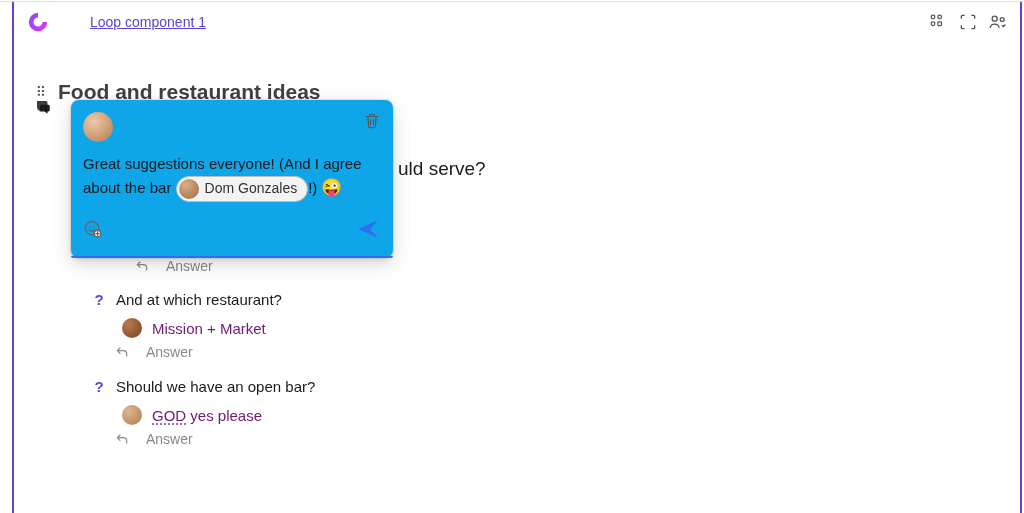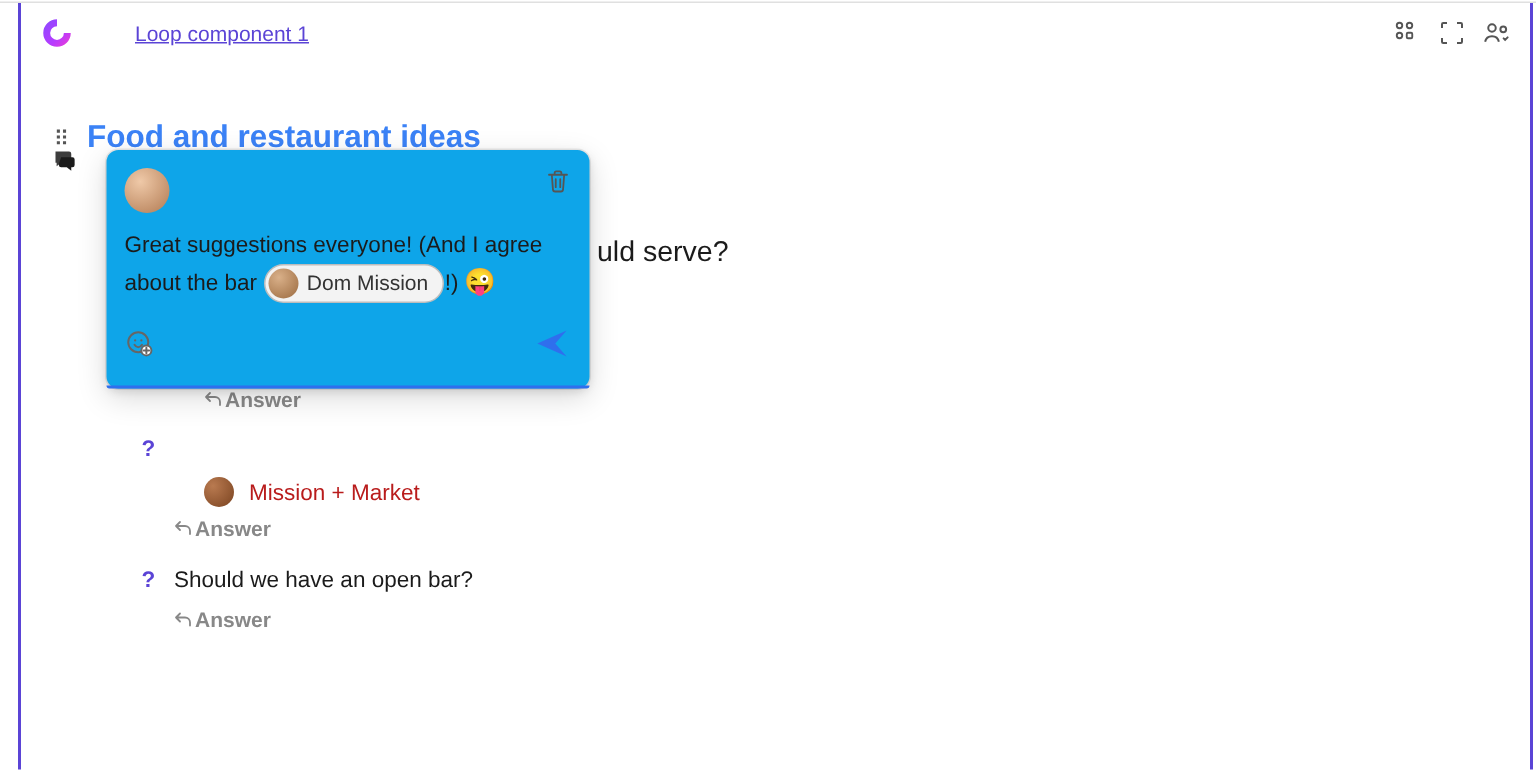--- a/index.html
+++ b/index.html
@@ -8,34 +8,34 @@
   .loop-wrapper { position: absolute; top: 2px; left: 12px; right: 2px; bottom: 0; border-left: 2px solid #5b44d6; border-right: 2px solid #5b44d6; }
   .header { display: flex; align-items: center; padding: 8px 12px 6px 12px; gap: 32px; }
   .loop-logo { width: 24px; height: 24px; margin-right: 8px; display: flex; align-items: center; justify-content: center; }
   .loop-logo svg { width: 22px; height: 22px; }
   .loop-link { color: #5b44d6; font-size: 14px; text-decoration: underline; }
   .header-actions { margin-left: auto; display: flex; gap: 10px; align-items: center; color: #555; }
   .header-actions .hicon { width: 20px; height: 20px; display: flex; align-items: center; justify-content: center; cursor: pointer; }
   .content { position: relative; padding: 40px 20px 0 20px; }
   .doc-heading-row { display: flex; align-items: center; gap: 10px; margin-bottom: 6px; }
   .drag-handle { color: #555; font-size: 14px; width: 14px; text-align: center; cursor: grab; }
-  .doc-heading { font-size: 21px; font-weight: 700; color: #3b82f6; }
+  .doc-heading { font-size: 21px; font-weight: 700; color: #404040; }
   .comment-anchor { position: absolute; top: 96px; left: 20px; }
   .comment-badge { color: #1b1b1b; width: 18px; height: 18px; }
   .comment-badge svg { width: 18px; height: 18px; }
   .list-area { position: absolute; left: 80px; top: 115px; }
   .qa { margin-top: 24px; }
   .q-row { display: flex; align-items: center; gap: 12px; font-size: 15px; color: #1b1b1b; margin-bottom: 10px; }
   .q-icon { color: #5b44d6; font-weight: 600; font-size: 15px; width: 10px; text-align: center; }
-  .a-row { display: flex; align-items: center; gap: 10px; font-size: 15px; color: #b91c1c; margin: 6px 0 6px 42px; }
+  .a-row { display: flex; align-items: center; gap: 10px; font-size: 15px; color: #701a75; margin: 6px 0 6px 28px; }
   .avatar { width: 20px; height: 20px; border-radius: 50%; display: inline-flex; align-items: center; justify-content: center; font-size: 10px; font-weight: 600; color: #fff; flex-shrink: 0; }
   .avatar.mm { background: radial-gradient(circle at 30% 30%, #b97a50, #7a4320); }
   .avatar.cg { background: radial-gradient(circle at 30% 30%, #d4a983, #a16a3f); }
   .avatar.ob { background: radial-gradient(circle at 30% 30%, #e2b58f, #b07c50); }
-  .answer-row { display: flex; align-items: center; gap: 0; font-size: 14px; color: #888; margin: 6px 0 0 20px; font-weight: bold; }
+  .answer-row { display: flex; align-items: center; gap: 16px; font-size: 14px; color: #888; margin: 6px 0 0 20px; }
   .answer-row svg { width: 16px; height: 16px; stroke: #888; }
   .god { text-decoration: underline dotted #5b44d6; text-underline-offset: 3px; }
   
   .hidden-q { position: absolute; left: 384px; top: 156px; font-size: 19px; color: #1b1b1b; }
   .hidden-answer2 { position: absolute; left: 100px; top: 250px; }
   
   .popover {
     position: absolute; top: 98px; left: 57px; width: 322px;
     background: #0ea5e9; border-radius: 8px;
     box-shadow: 0 0 0 1px rgba(0,0,0,0.08), 0 6px 20px rgba(0,0,0,0.15), 0 2px 6px rgba(0,0,0,0.1);
@@ -128,37 +128,42 @@
     <span>Answer</span>
   </div>
 
   <div class="list-area">
 
     <div style="height:150px"></div>
 
     <div class="qa">
       <div class="q-row">
         <span class="q-icon">?</span>
+        <span>And at which restaurant?</span>
       </div>
       <div class="a-row">
         <span class="avatar mm"></span>
         <span>Mission + Market</span>
       </div>
       <div class="answer-row">
         <svg viewBox="0 0 24 24" fill="none" stroke-width="1.8" stroke-linecap="round" stroke-linejoin="round">
             <path d="M9 14l-4-4 4-4M5 10h9a5 5 0 0 1 5 5v3"></path>
           </svg>
         <span>Answer</span>
       </div>
     </div>
 
     <div class="qa" style="margin-top:18px">
       <div class="q-row">
         <span class="q-icon">?</span>
         <span>Should we have an open bar?</span>
+      </div>
+      <div class="a-row">
+        <span class="avatar ob"></span>
+        <span><span class="god">GOD</span><span> yes please</span></span>
       </div>
       <div class="answer-row">
         <svg viewBox="0 0 24 24" fill="none" stroke-width="1.8" stroke-linecap="round" stroke-linejoin="round">
             <path d="M9 14l-4-4 4-4M5 10h9a5 5 0 0 1 5 5v3"></path>
           </svg>
         <span>Answer</span>
       </div>
     </div>
   </div>
 
@@ -167,21 +172,21 @@
       <div class="pop-avatar"></div>
       <div class="pop-delete">
         <svg viewBox="0 0 24 24" fill="none" stroke="#555" stroke-width="1.6" stroke-linecap="round">
           <path d="M4 6h16M9 6V4.5A1.5 1.5 0 0 1 10.5 3h3A1.5 1.5 0 0 1 15 4.5V6M6.5 6l1 13a2 2 0 0 0 2 1.9h5a2 2 0 0 0 2-1.9l1-13M10 10v7M14 10v7"></path>
         </svg>
       </div>
     </div>
     <div class="pop-body">
       <span>Great suggestions everyone! (And I agree about the bar </span><span class="mention">
           <span class="m-avatar"></span>
-          <span class="m-name">Dom Mission</span>
+          <span class="m-name">Dom Gonzales</span>
         </span><span>!) </span><span class="wink">😜</span>
     </div>
     <div class="pop-foot">
       <div class="emoji-add">
         <svg viewBox="0 0 24 24" fill="none" stroke="#666" stroke-width="1.6">
           <circle cx="11" cy="11" r="8"></circle>
           <circle cx="8.5" cy="9.5" r="0.9" fill="#666" stroke="none"></circle>
           <circle cx="13.5" cy="9.5" r="0.9" fill="#666" stroke="none"></circle>
           <path d="M8 13c.8 1.3 2 2 3 2s2.2-.7 3-2" stroke-linecap="round"></path>
           <circle cx="17.5" cy="17.5" r="4" fill="#fff"></circle>

